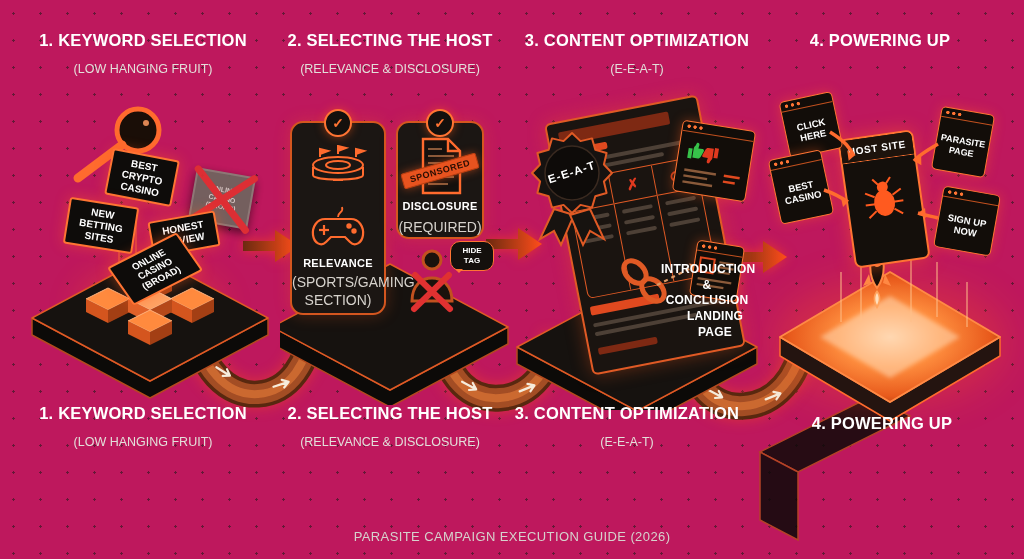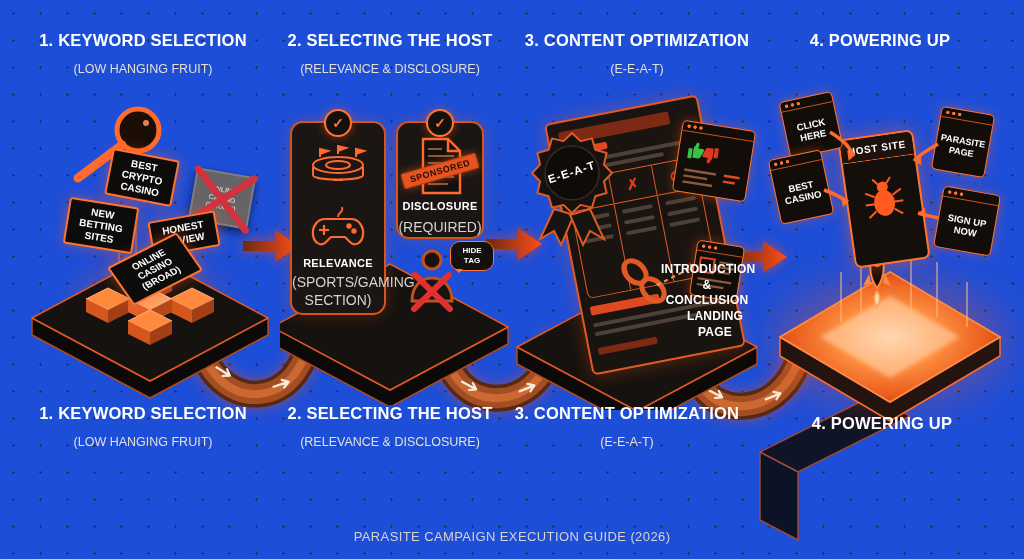--- a/index.html
+++ b/index.html
@@ -1,16 +1,16 @@
 <!DOCTYPE html>
 <html><head>
 <meta charset="utf-8">
 <style>
   html,body{margin:0;padding:0;background:#000;}
-  .stage{position:relative;width:1024px;height:559px;background:#1d4ed8;overflow:hidden;
+  .stage{position:relative;width:1024px;height:559px;background:#be185d;overflow:hidden;
          font-family:"Liberation Sans",sans-serif;-webkit-font-smoothing:antialiased;}
   .stage::before{content:"";position:absolute;inset:0;
     background-image:radial-gradient(circle,#1c1a18 1.1px,transparent 1.4px);
     background-size:27px 27px;opacity:.55;pointer-events:none;}
   
   .hdr{position:absolute;width:256px;text-align:center;color:#fff;z-index:6;}
   .hdr .t{font-size:16.5px;font-weight:800;letter-spacing:.2px;}
   .hdr .s{font-size:12.5px;color:#e3dfda;margin-top:12px;font-weight:400;}
   .caption{position:absolute;left:0;right:0;top:529px;text-align:center;color:#d6d2cd;
            font-size:13px;letter-spacing:.4px;z-index:6;}

